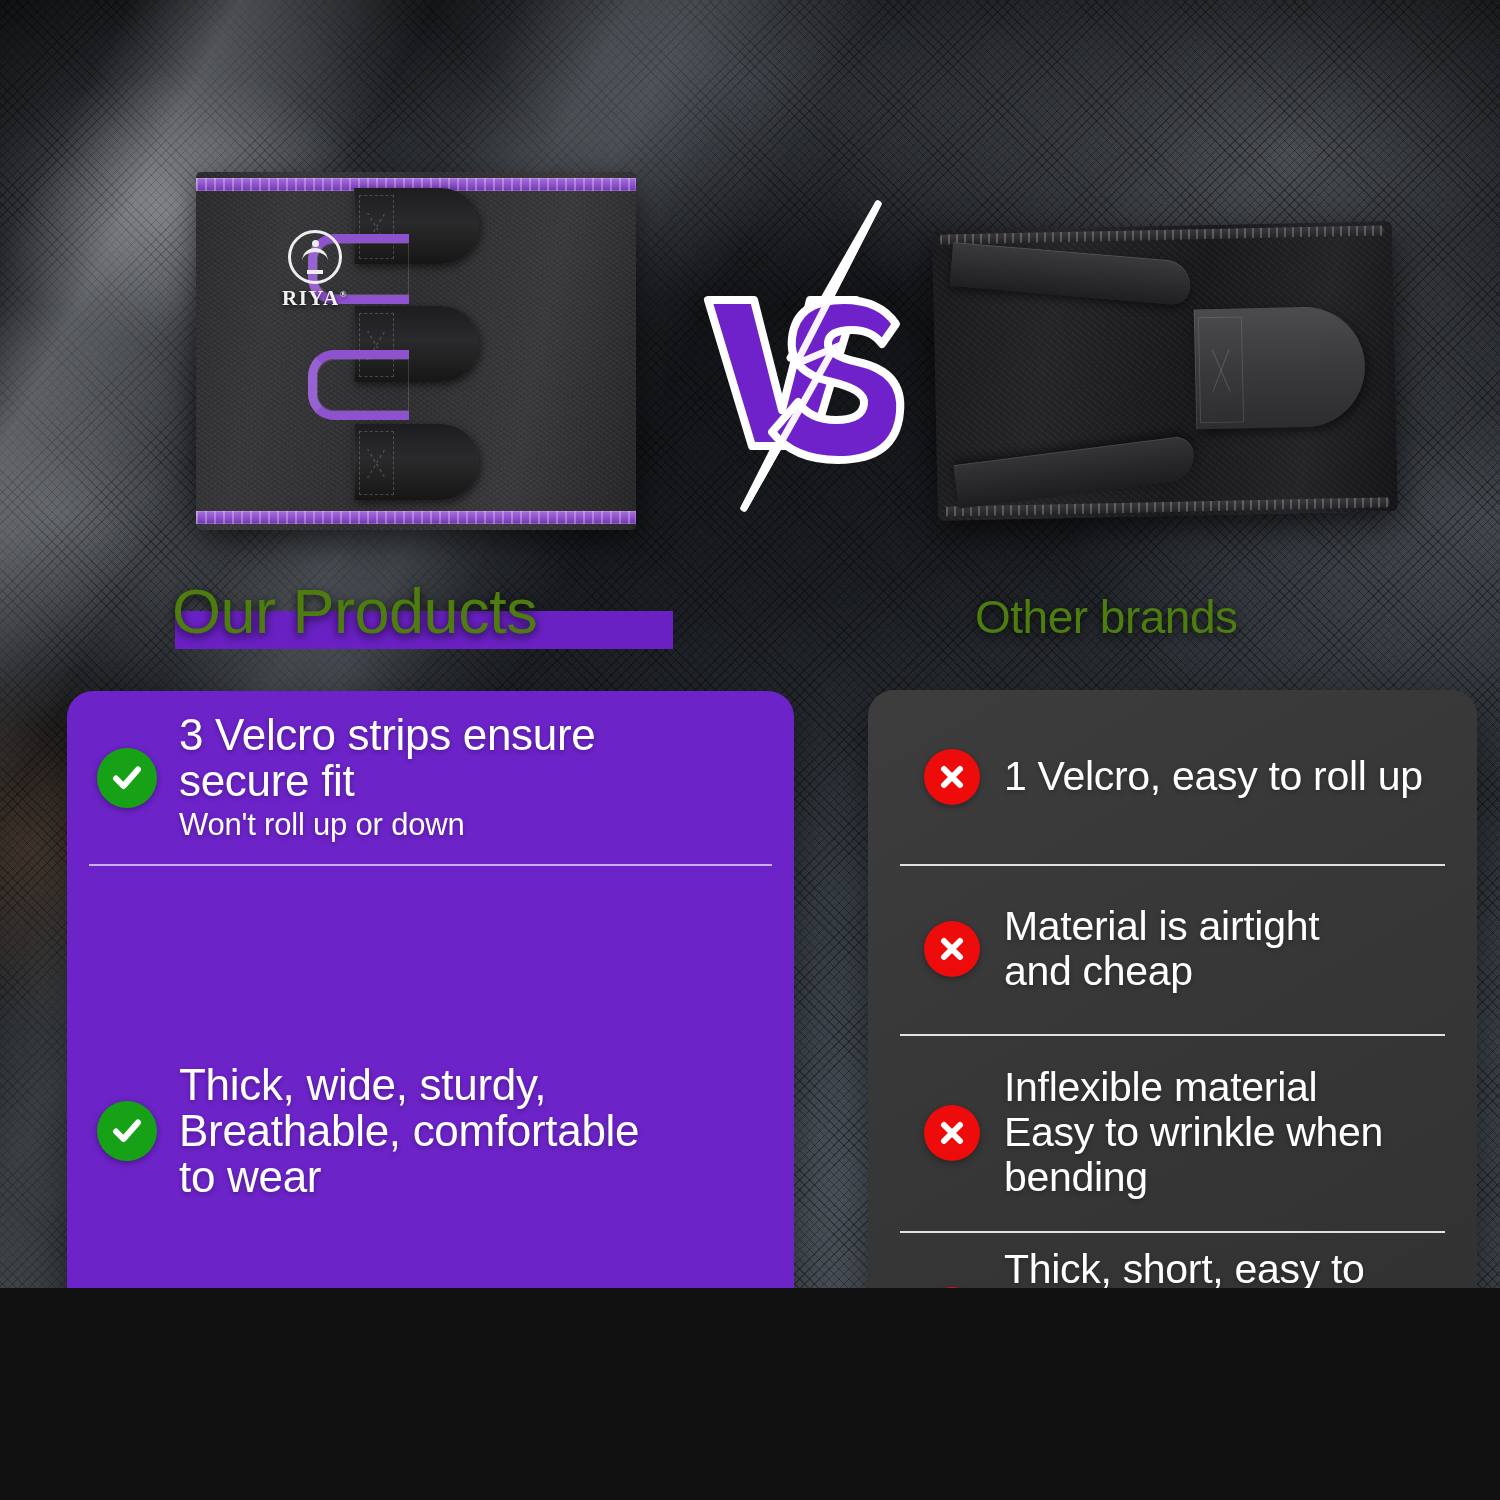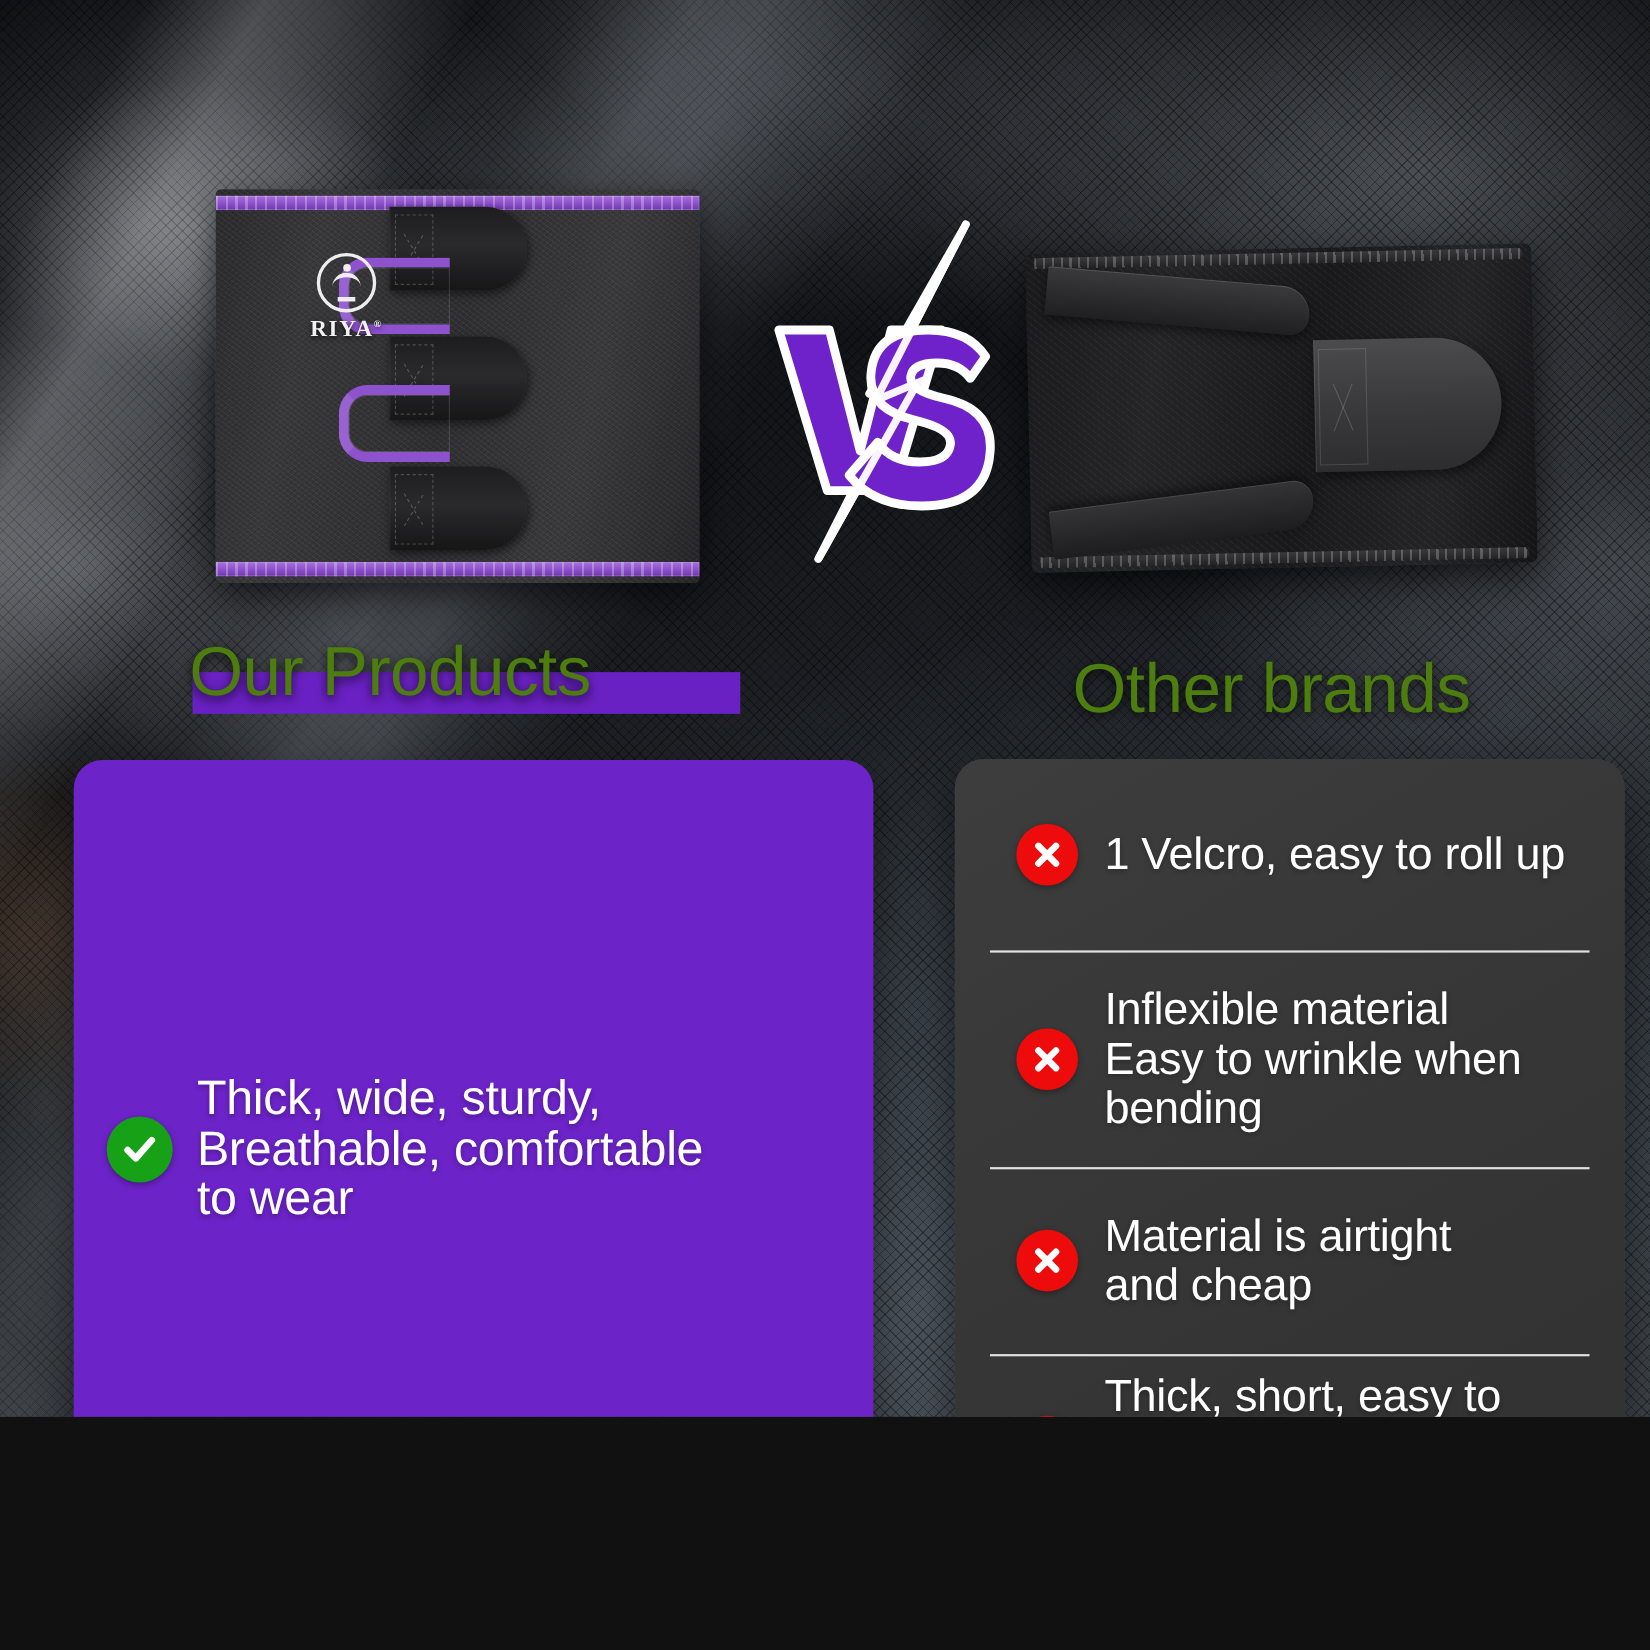--- a/index.html
+++ b/index.html
@@ -122,21 +122,21 @@
   .strap2 .x2::before{transform:rotate(68deg);} .strap2 .x2::after{transform:rotate(-68deg);}
 
   
   .vs{position:absolute;left:700px;top:196px;width:220px;height:320px;}
   .vs svg{width:100%;height:100%;overflow:visible;}
 
   
   .head{position:absolute;font-weight:normal;color:#4d7c0f;white-space:nowrap;
     text-shadow:0 3px 10px rgba(0,0,0,.75);letter-spacing:-.5px;}
   .head-our{left:172px;top:575px;font-size:63px;}
-  .head-other{left:975px;top:590px;font-size:63px;}
+  .head-other{left:975px;top:590px;font-size:46px;}
   .head-ul{position:absolute;left:175px;top:611px;width:498px;height:38px;background:#6a21c4;}
 
   
   .card{position:absolute;border-radius:26px;}
   .card-our{left:67px;top:691px;width:727px;height:707px;
     background:#6c23c8;box-shadow:0 14px 40px rgba(0,0,0,.45);}
   .card-other{left:868px;top:690px;width:609px;height:708px;
     background:linear-gradient(150deg,#3d3d3d 0%,#373737 45%,#313131 100%);
     box-shadow:0 14px 40px rgba(0,0,0,.48);}
 
@@ -226,20 +226,32 @@
     </div>
   </div>
 
   <div class="head-ul"></div>
   <div class="head head-our">Our Products</div>
   <div class="head head-other">Other brands</div>
 
   <div class="card card-our">
     <div class="rows">
 
+      <div class="row" style="flex:0 0 173px">
+        <span class="mark mark-ok">
+          <svg width="36" height="36" viewBox="0 0 36 36">
+              <path d="M7 18.5 L14.5 26 L29 9.5" fill="none" stroke="#fff" stroke-width="6" stroke-linecap="round" stroke-linejoin="round"></path>
+            </svg>
+        </span>
+        <div class="txt">
+          <div class="t-main">3 Velcro strips ensure
+secure fit</div>
+          <div class="t-sub">Won't roll up or down</div>
+        </div>
+      </div>
 
 
 
       <div class="row" style="flex:1 1 auto">
         <span class="mark mark-ok">
           <svg width="36" height="36" viewBox="0 0 36 36">
               <path d="M7 18.5 L14.5 26 L29 9.5" fill="none" stroke="#fff" stroke-width="6" stroke-linecap="round" stroke-linejoin="round"></path>
             </svg>
         </span>
         <div class="txt">
@@ -259,45 +271,45 @@
         <span class="mark mark-no">
           <svg width="32" height="32" viewBox="0 0 32 32">
               <path d="M8 8 L24 24 M24 8 L8 24" fill="none" stroke="#fff" stroke-width="6" stroke-linecap="round"></path>
             </svg>
         </span>
         <div class="txt">
           <div class="t-main">1 Velcro, easy to roll up</div>
         </div>
       </div>
 
+      <div class="row" style="flex:0 0 170px">
+        <span class="mark mark-no">
+          <svg width="32" height="32" viewBox="0 0 32 32">
+              <path d="M8 8 L24 24 M24 8 L8 24" fill="none" stroke="#fff" stroke-width="6" stroke-linecap="round"></path>
+            </svg>
+        </span>
+        <div class="txt">
+          <div class="t-main">Material is airtight
+and cheap</div>
+        </div>
+      </div>
+
       <div class="row" style="flex:0 0 197px">
         <span class="mark mark-no">
           <svg width="32" height="32" viewBox="0 0 32 32">
               <path d="M8 8 L24 24 M24 8 L8 24" fill="none" stroke="#fff" stroke-width="6" stroke-linecap="round"></path>
             </svg>
         </span>
         <div class="txt">
           <div class="t-main">Inflexible material
 Easy to wrinkle when
 bending</div>
         </div>
       </div>
 
-      <div class="row" style="flex:0 0 170px">
-        <span class="mark mark-no">
-          <svg width="32" height="32" viewBox="0 0 32 32">
-              <path d="M8 8 L24 24 M24 8 L8 24" fill="none" stroke="#fff" stroke-width="6" stroke-linecap="round"></path>
-            </svg>
-        </span>
-        <div class="txt">
-          <div class="t-main">Material is airtight
-and cheap</div>
-        </div>
-      </div>
-
       <div class="row" style="flex:1 1 auto">
         <span class="mark mark-no">
           <svg width="32" height="32" viewBox="0 0 32 32">
               <path d="M8 8 L24 24 M24 8 L8 24" fill="none" stroke="#fff" stroke-width="6" stroke-linecap="round"></path>
             </svg>
         </span>
         <div class="txt">
           <div class="t-main">Thick, short, easy to tear,
 uncomfortable</div>
         </div>

